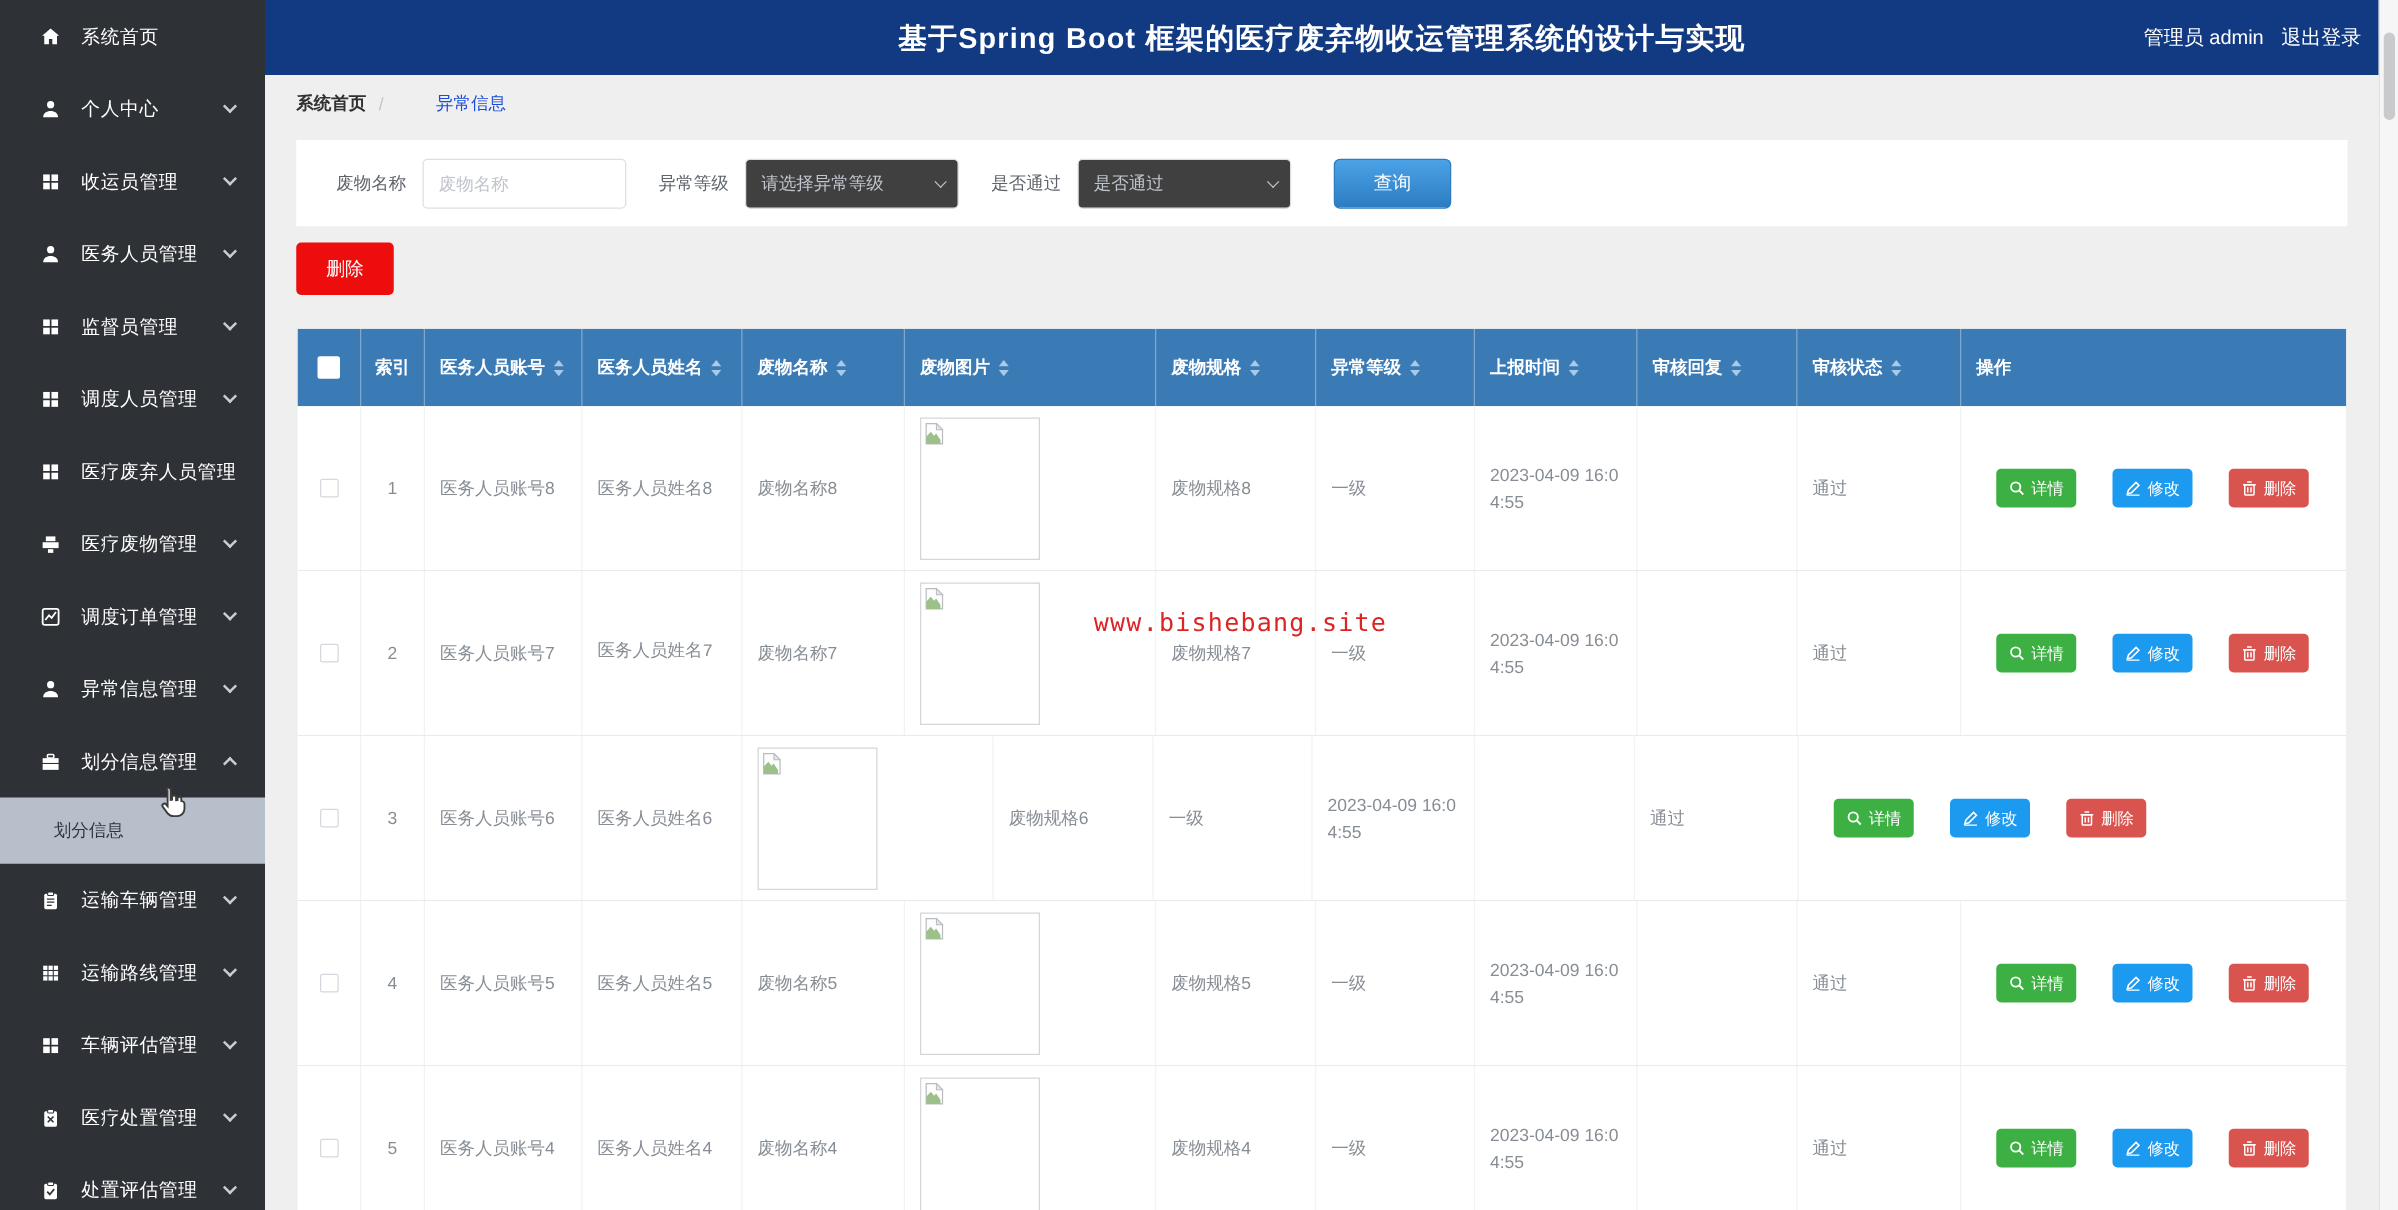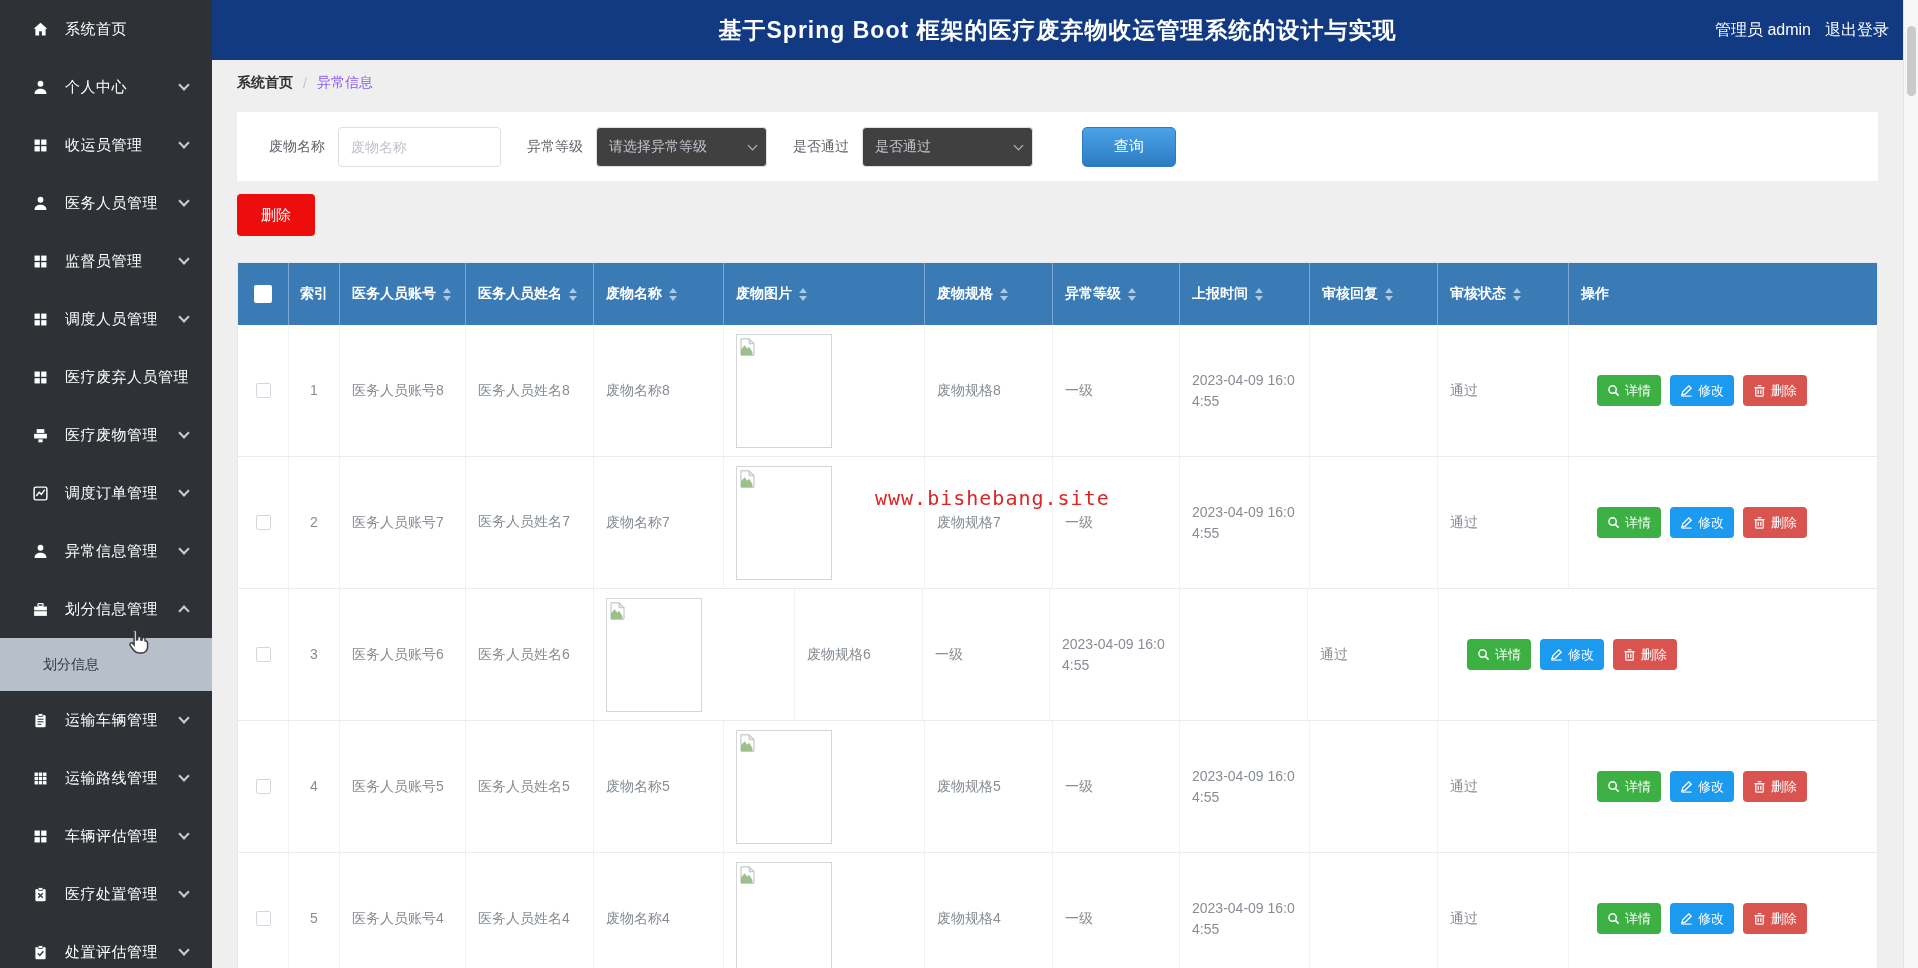--- a/index.html
+++ b/index.html
@@ -38,39 +38,39 @@
   .pg-thumb { position:absolute; left:3px; top:26px; width:9px; height:70px;
     background:#c9cacc; border-radius:5px; }
 
   
   .main { position:absolute; left:212px; right:15px; top:60px; bottom:0;
     background:#efefef; overflow:hidden; }
   .crumbs { position:absolute; left:25px; top:0; height:46px; display:flex;
     align-items:center; gap:10px; font-size:14px; }
   .crumbs .root { color:#303133; font-weight:bold; cursor:pointer; }
   .crumbs .sep { color:#c0c4cc; }
-  .crumbs .cur { color:#8b5cf6; }
+  .crumbs .cur { color:#1d4ed8;margin-left:32px; }
 
   .filter-card { position:absolute; left:25px; right:25px; top:52px; height:69px;
     background:#ffffff; display:flex; align-items:center; padding-left:32px; }
   .f-label { font-size:14px; color:#5f646b; margin-right:13px; white-space:nowrap; }
   .f-input { width:163px; height:40px; border:1px solid #dcdfe6; border-radius:4px;
     background:#fff; font-size:14px; color:#606266; padding:0 12px; outline:none;
     margin-right:26px; font-family:"Liberation Sans","DejaVu Sans",sans-serif; }
   .f-input::placeholder { color:#c0c4cc; }
   .f-select { width:171px; height:40px; border:1px solid #dcdfe6; border-radius:4px;
     background:#404040; display:flex; align-items:center; padding:0 10px 0 12px;
     margin-right:26px; cursor:pointer; }
   .f-select .ph { font-size:14px; color:#c0c4cc; flex:1; white-space:nowrap;
     overflow:hidden; }
   .f-select .dchev { width:7px; height:7px; border-right:1.6px solid #c0c4cc;
     border-bottom:1.6px solid #c0c4cc; transform:rotate(45deg); margin-top:-3px; }
   .btn-query { width:94px; height:40px; border:1px solid #2e7cbe; border-radius:5px;
     background:linear-gradient(#4ba2e6,#2d7cc2); color:#fff; font-size:15px;
-    cursor:pointer; margin-left:23px;
+    cursor:pointer; margin-left:8px;
     font-family:"Liberation Sans","DejaVu Sans",sans-serif; }
 
   .btn-delete { position:absolute; left:25px; top:134px; width:78px; height:42px;
     background:#ee0d0d; border:none; border-radius:4px; color:#fff; font-size:15px;
     cursor:pointer; font-family:"Liberation Sans","DejaVu Sans",sans-serif; }
 
   
   .tablebox { position:absolute; left:25px; right:25px; top:202px; bottom:-20px;
     background:#ffffff; overflow:hidden; border:1px solid #e6e9ec; border-bottom:none; }
   .thead { display:flex; height:62px; background:#3a7ab5; }
@@ -101,21 +101,21 @@
   .img-box svg { position:absolute; left:3px; top:3px; width:15px; height:18px; }
 
   .act-btn { height:31px; display:inline-flex; align-items:center; gap:5px;
     border:none; border-radius:4px; color:#fff; font-size:13px; padding:0 10px;
     cursor:pointer; margin-right:9px;
     font-family:"Liberation Sans","DejaVu Sans",sans-serif; }
   .act-detail { background:#3cb043; }
   .act-edit   { background:#1c9af0; }
   .act-del    { background:#d9544f; }
   .act-btn svg { width:13px; height:13px; }
-  .td-actions { padding-left:28px; }
+  .td-actions { padding-left:28px;gap:20px; }
 
   .watermark { position:absolute; left:875px; top:486px; z-index:8;
     font-family:"DejaVu Sans Mono","Liberation Mono",monospace; font-size:20px;
     color:#dd2424; letter-spacing:1px; }
   .cursor-hand { position:absolute; left:124px; top:628px; z-index:9;
     width:28px; height:30px; pointer-events:none; }
 </style>
 </head>
 <body>
 

